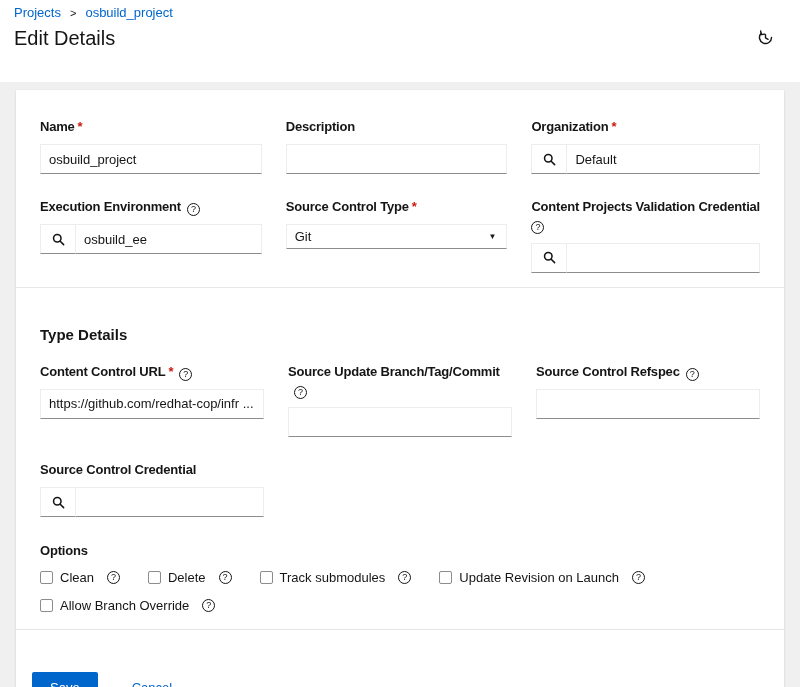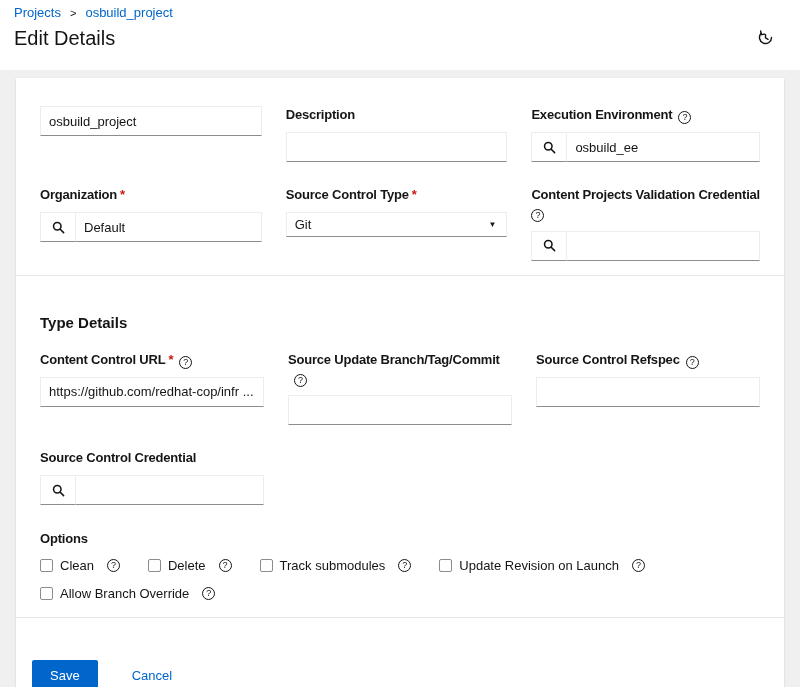--- a/index.html
+++ b/index.html
@@ -4,21 +4,21 @@
 <style>
   * { box-sizing: border-box; margin: 0; padding: 0; }
   html, body { width: 800px; height: 687px; }
   body {
     background: #f0f0f0;
     font-family: "Liberation Sans", sans-serif;
     color: #151515;
     overflow: hidden;
   }
   
-  .page-header { background: #ffffff; padding: 5px 16px 20px 14px; }
+  .page-header { background: #ffffff; padding: 5px 16px 32px 14px; }
   .breadcrumb { display: flex; align-items: center; gap: 9px; font-size: 13px; }
   .breadcrumb a { color: #0066cc; text-decoration: none; cursor: pointer; }
   .crumb-sep { color: #151515; font-size: 11px; }
   .title-row { display: flex; justify-content: space-between; align-items: flex-start; margin-top: 7px; }
   h1.page-title { font-size: 20px; font-weight: 500; color: #151515; letter-spacing: 0; }
   .history-btn { background: none; border: none; cursor: pointer; padding: 2px; margin-right: 8px; line-height: 0; }
 
   
   .card {
     background: #ffffff;
@@ -102,57 +102,60 @@
     </button>
   </div>
 </header>
 
 <main class="card">
 
   <section class="section-top">
     <div class="form-grid">
 
       <div class="field">
+        <label class="field-label">
+          <span class="label-text">Name</span><span class="required">*</span>
+        </label>
         <input class="text-input" type="text" value="osbuild_project" style="">
       </div>
 
       <div class="field">
         <label class="field-label">
           <span class="label-text">Description</span>
         </label>
         <input class="text-input" type="text" value="" style="">
       </div>
 
       <div class="field">
         <label class="field-label">
+          <span class="label-text">Organization</span><span class="required">*</span>
+        </label>
+        <div class="input-group">
+          <button class="lookup-btn">
+            <svg width="13" height="13" viewBox="0 0 16 16">
+                <circle cx="6.5" cy="6.5" r="4.6" fill="none" stroke="#151515" stroke-width="1.9"></circle>
+                <line x1="10.1" y1="10.1" x2="14.3" y2="14.3" stroke="#151515" stroke-width="1.9" stroke-linecap="round"></line>
+              </svg>
+          </button>
+          <input class="text-input" type="text" value="Default" style="">
+        </div>
+      </div>
+
+      <div class="field">
+        <label class="field-label">
           <span class="label-text">Execution Environment</span><span class="help-icon">?</span>
         </label>
         <div class="input-group">
           <button class="lookup-btn">
             <svg width="13" height="13" viewBox="0 0 16 16">
                 <circle cx="6.5" cy="6.5" r="4.6" fill="none" stroke="#151515" stroke-width="1.9"></circle>
                 <line x1="10.1" y1="10.1" x2="14.3" y2="14.3" stroke="#151515" stroke-width="1.9" stroke-linecap="round"></line>
               </svg>
           </button>
           <input class="text-input" type="text" value="osbuild_ee" style="">
-        </div>
-      </div>
-
-      <div class="field">
-        <label class="field-label">
-          <span class="label-text">Organization</span><span class="required">*</span>
-        </label>
-        <div class="input-group">
-          <button class="lookup-btn">
-            <svg width="13" height="13" viewBox="0 0 16 16">
-                <circle cx="6.5" cy="6.5" r="4.6" fill="none" stroke="#151515" stroke-width="1.9"></circle>
-                <line x1="10.1" y1="10.1" x2="14.3" y2="14.3" stroke="#151515" stroke-width="1.9" stroke-linecap="round"></line>
-              </svg>
-          </button>
-          <input class="text-input" type="text" value="Default" style="">
         </div>
       </div>
 
       <div class="field">
         <label class="field-label">
           <span class="label-text">Source Control Type</span><span class="required">*</span>
         </label>
         <div class="select-toggle">
           <span>Git</span>
           <span class="caret">▼</span>

